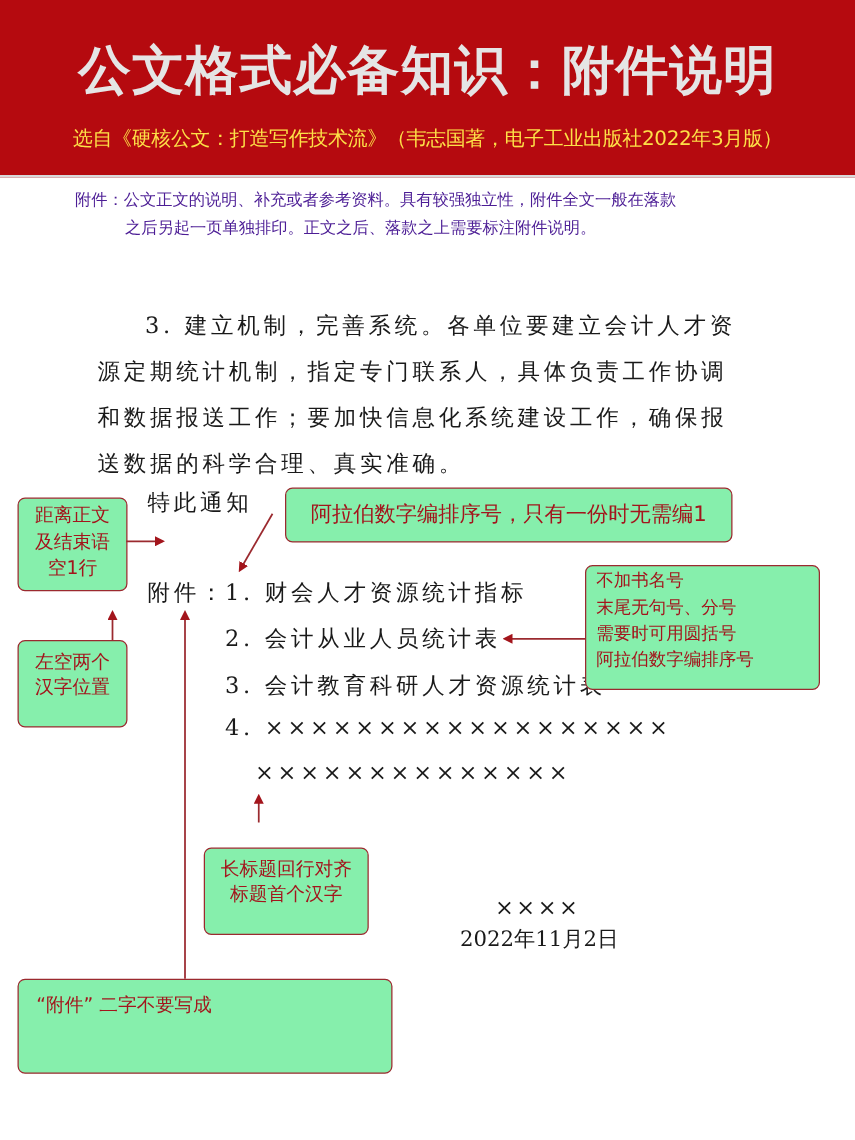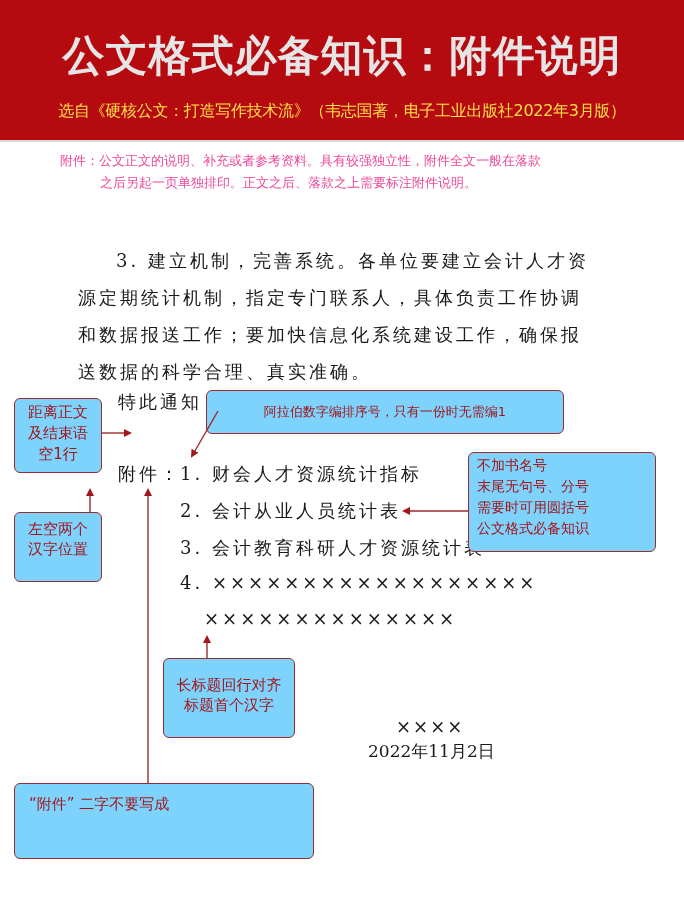--- a/index.html
+++ b/index.html
@@ -43,21 +43,21 @@
       font-size: 16px;
       line-height: 22px;
       letter-spacing: -0.3px;
     }
     .intro {
       position: absolute;
       left: 60px; top: 150px;
       width: 580px;
       font-size: 13px;
       line-height: 22px;
-      color: #ec4899;
+      color: #4c1d95;
     }
     .intro .line2 { padding-left: 40px; }
 
     .doc {
       position: absolute;
       font-family: "DejaVu Serif", serif;
       color: #1a1a1a;
       font-size: 18px;
       letter-spacing: 3px;
       white-space: nowrap;
@@ -69,44 +69,44 @@
     .att-label { left: 118px; top: 462px; }
     .att-item { left: 180px; }
     .att-cont { left: 204px; }
     .signer { left: 396px; top: 716px; letter-spacing: 2px; }
     .date { left: 368px; top: 740px; letter-spacing: 0; font-size: 17px; }
 
     .note {
       position: absolute;
       border: 1.5px solid #9b2a2f;
       border-radius: 6px;
-      background: #7dd3fc;
+      background: #86efac;
       color: #a3151c;
       font-size: 15px;
       line-height: 20px;
     }
     .note-spacing {
       left: 14px; top: 398px; width: 86px; height: 70px;
       text-align: center; font-size: 15px; line-height: 21px; padding-top: 3px;
     }
     .note-arabic {
-      left: 206px; top: 390px; width: 356px; height: 42px;
-      line-height: 42px; text-align: center; font-size: 13px;
+      left: 228px; top: 390px; width: 356px; height: 42px;
+      line-height: 42px; text-align: center; font-size: 17px;
     }
     .note-title-rules {
       left: 468px; top: 452px; width: 178px; height: 96px;
       padding-left: 8px; font-size: 14px; line-height: 21px; padding-top: 2px;
     }
     .note-indent {
       left: 14px; top: 512px; width: 86px; height: 62px;
       text-align: center; line-height: 20px; padding-top: 6px;
     }
     .note-wrap {
-      left: 163px; top: 658px; width: 130px; height: 62px;
-      text-align: center; line-height: 20px; padding-top: 16px;
+      left: 163px; top: 678px; width: 130px; height: 62px;
+      text-align: center; line-height: 20px; padding-top: 6px;
     }
     .note-label {
       left: 14px; top: 783px; width: 284px; height: 64px;
       padding-left: 14px; line-height: 20px; padding-top: 10px;
     }
     svg.arrows {
       position: absolute; left: 0; top: 0;
       width: 684px; height: 912px;
       pointer-events: none;
     }
@@ -148,21 +148,21 @@
   <div>及结束语</div>
   <div>空1行</div>
 </div>
 
 <div class="note note-arabic">阿拉伯数字编排序号，只有一份时无需编1</div>
 
 <div class="note note-title-rules">
   <div>不加书名号</div>
   <div>末尾无句号、分号</div>
   <div>需要时可用圆括号</div>
-  <div>公文格式必备知识</div>
+  <div>阿拉伯数字编排序号</div>
 </div>
 
 <div class="note note-indent">
   <div>左空两个</div>
   <div>汉字位置</div>
 </div>
 
 <div class="note note-wrap">
   <div>长标题回行对齐</div>
   <div>标题首个汉字</div>

